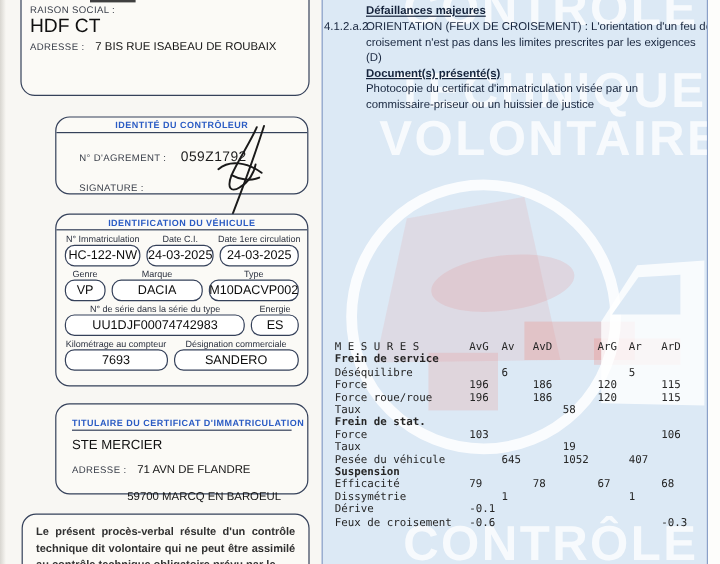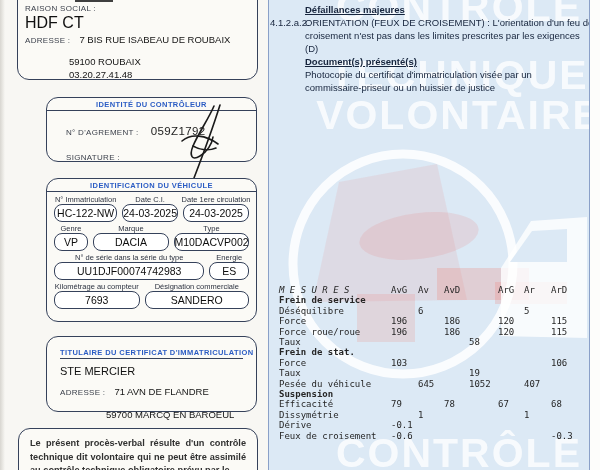--- a/index.html
+++ b/index.html
@@ -64,38 +64,34 @@
   .d-title { font-weight:bold; text-decoration:underline; }
   .d-item { position:relative; width:290px; }
   .d-code { position:absolute; left:-35px; top:0; }
   #documents-text { width:275px; }
 
   #mesures-wrap { position:absolute; left:10px; top:285px; z-index:2; }
   table { border-collapse:collapse; table-layout:fixed; width:304px; }
   td { font-family:"DejaVu Sans Mono", monospace; font-size:9px; line-height:10.4px;
     color:#262626; white-space:nowrap; overflow:visible; padding:0; text-align:left; }
   td.sec { font-weight:bold; }
-  td.title { letter-spacing:0;font-style:italic; }
+  td.title { letter-spacing:0; }
 </style>
 </head>
 <body>
 
 <div class="edge-shade"></div>
 <div class="crop-line"></div>
 
 <div class="box" id="company-box">
   <div class="sm-label">RAISON SOCIAL :</div>
   <div id="company-name">HDF CT</div>
   <div class="addr-row">
     <span class="sm-label">ADRESSE :</span>
     <span class="val">7 BIS RUE ISABEAU DE ROUBAIX</span>
-  </div>
-  <div class="addr-indent">
-    <span class="val">59100 ROUBAIX</span>
-    <span class="val">03.20.27.41.48</span>
   </div>
 </div>
 
 <div class="box" id="controller-box">
   <div class="box-title">IDENTITÉ DU CONTRÔLEUR</div>
   <div class="row1">
     <span class="sm-label">N° D'AGREMENT :</span>
     <span id="agrement-value">059Z1792</span>
   </div>
   <div class="row2">

